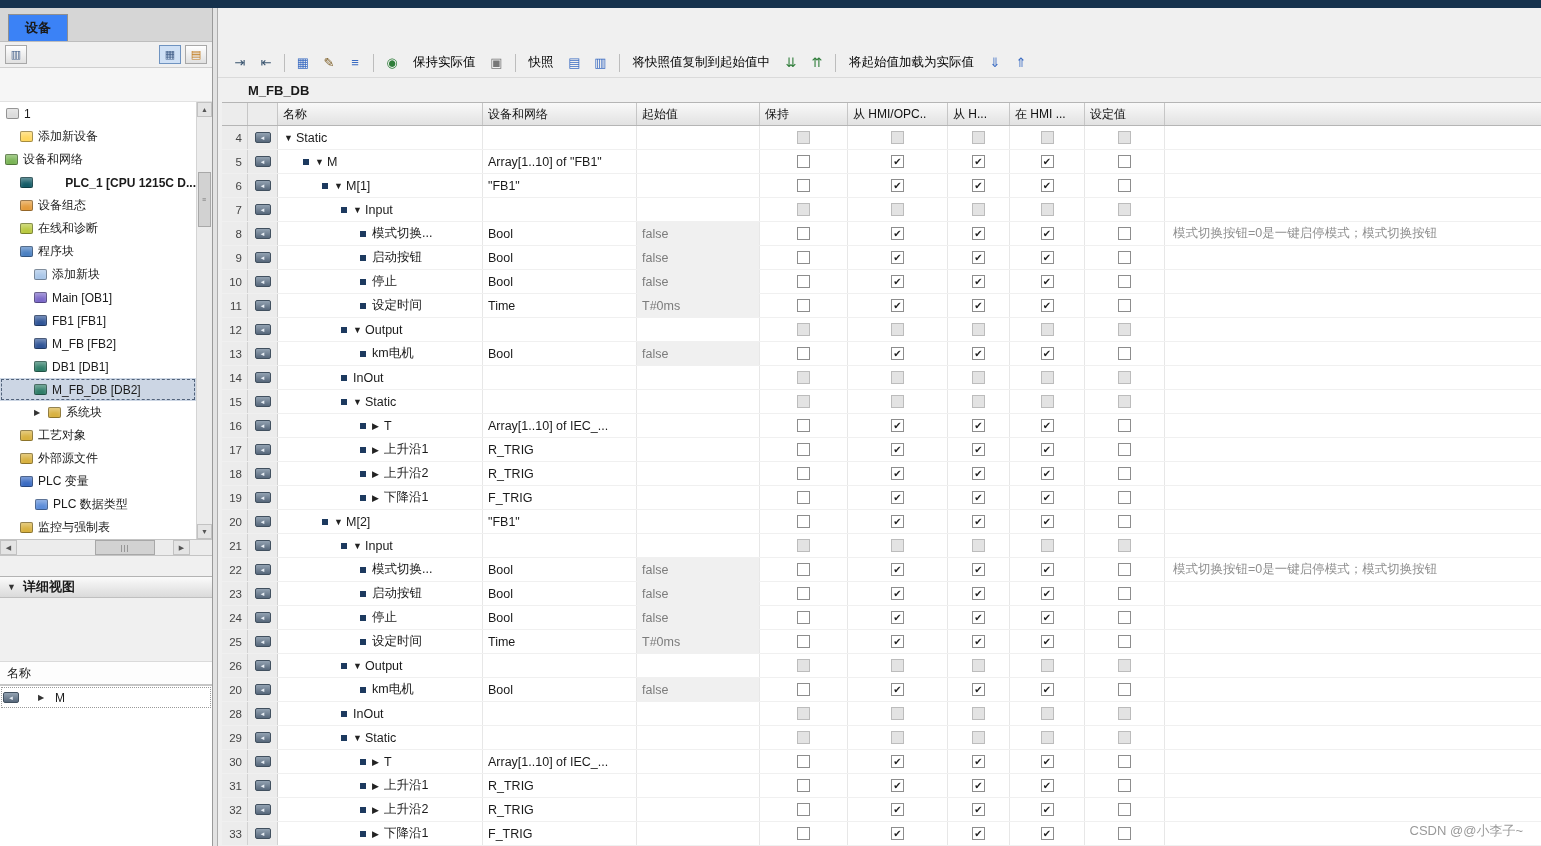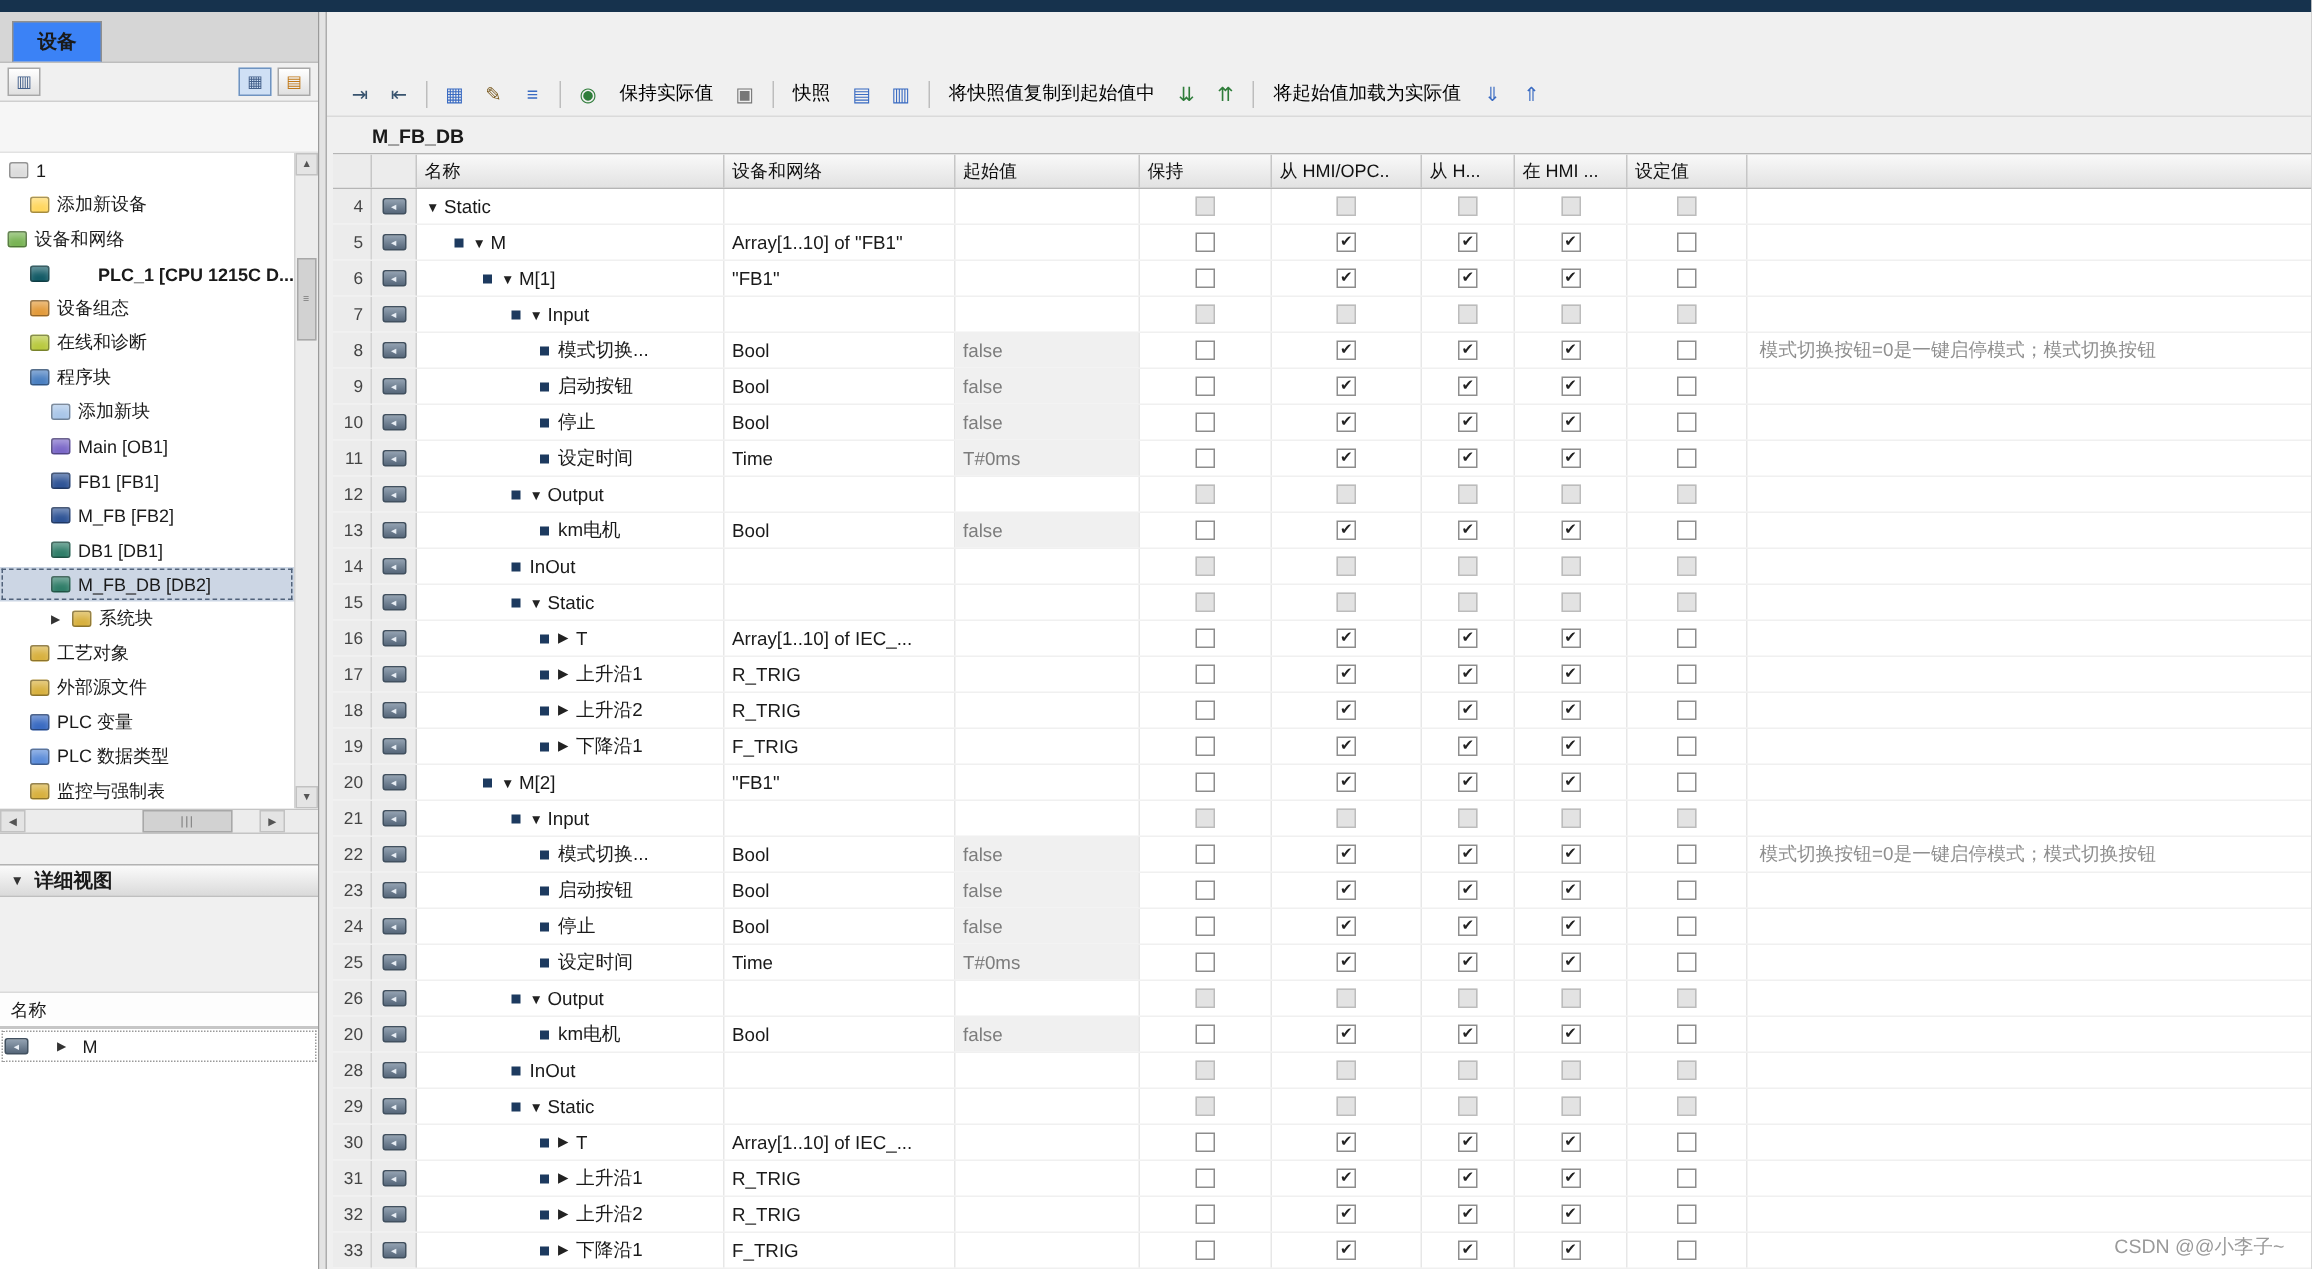--- a/index.html
+++ b/index.html
@@ -183,21 +183,21 @@
             <span class="lbl">工艺对象</span>
           </div>
           <div class="tree-item" style="padding-left: 20px;">
             <span class="tico ic-folder"></span>
             <span class="lbl">外部源文件</span>
           </div>
           <div class="tree-item" style="padding-left: 20px;">
             <span class="tico ic-tags"></span>
             <span class="lbl">PLC 变量</span>
           </div>
-          <div class="tree-item" style="padding-left: 20px;">
+          <div class="tree-item" style="padding-left: 35px;">
             <span class="tico ic-datatypes"></span>
             <span class="lbl">PLC 数据类型</span>
           </div>
           <div class="tree-item" style="padding-left: 20px;">
             <span class="tico ic-folder"></span>
             <span class="lbl">监控与强制表</span>
           </div>
         </div>
       <div class="vscroll">
         <div class="vs-btn">▲</div>

